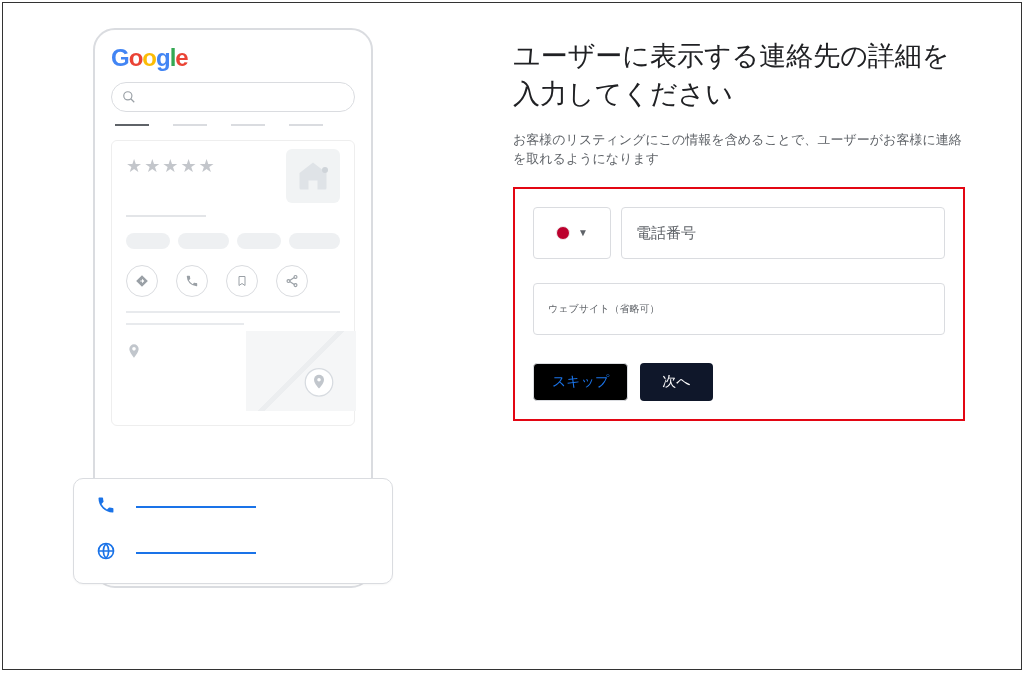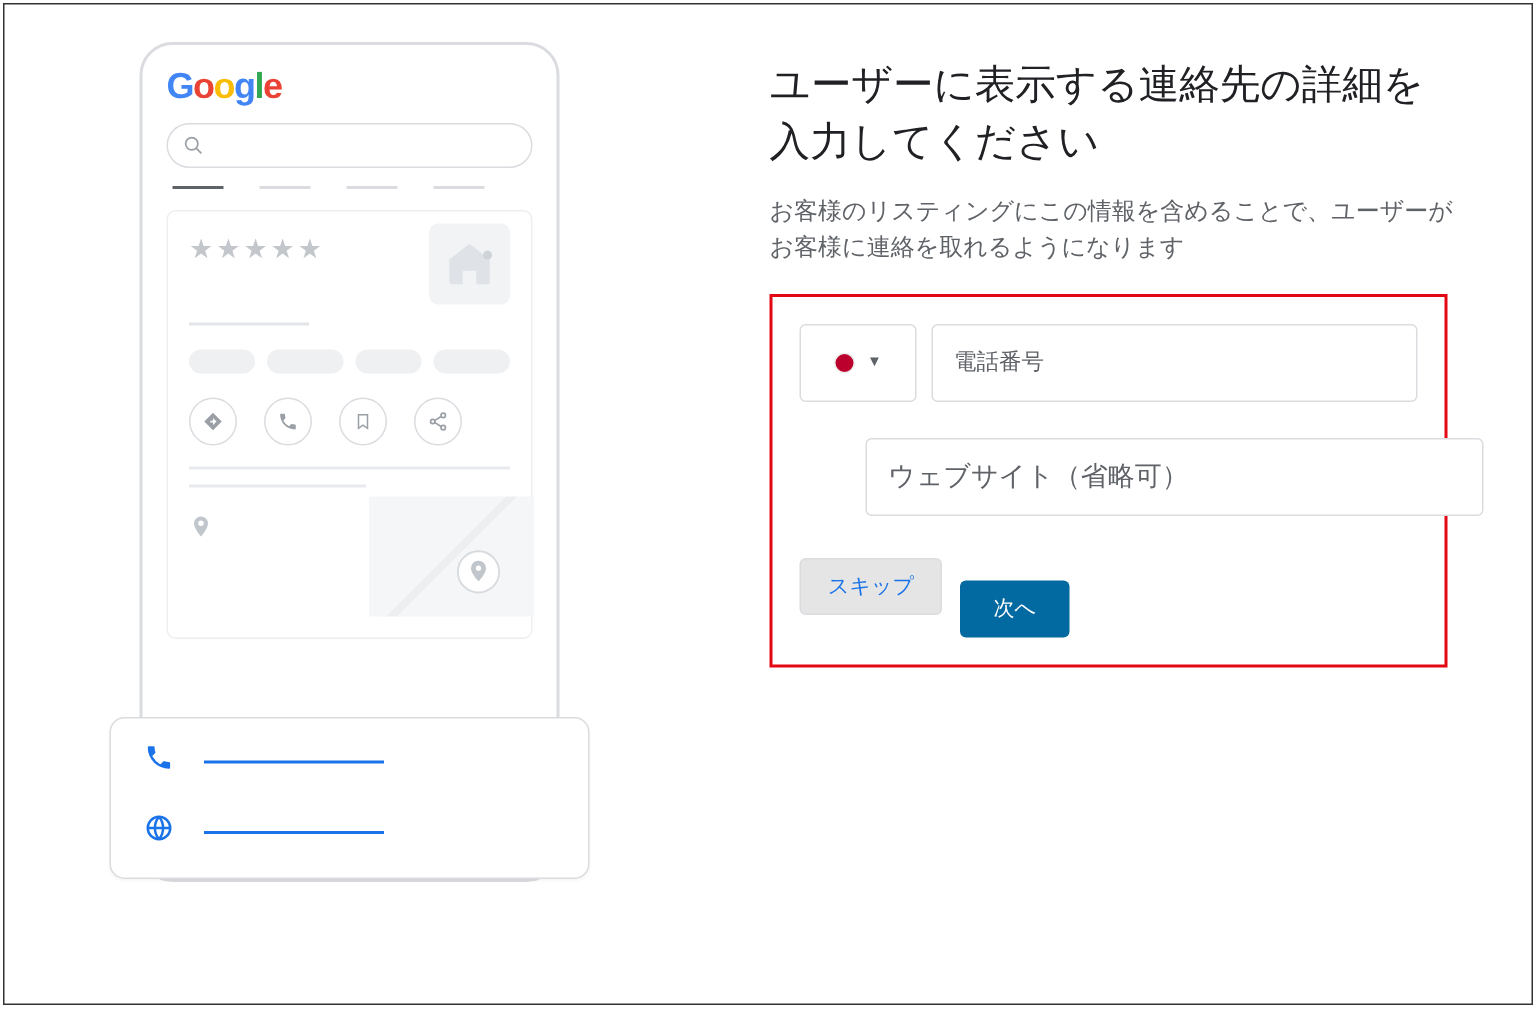--- a/index.html
+++ b/index.html
@@ -55,38 +55,38 @@
 .popup-row { display: flex; align-items: center; gap: 20px; margin-bottom: 22px; }
 .popup-row:last-child { margin-bottom: 6px; }
 .popup-line { height: 2px; background: #1a73e8; flex: 0 0 120px; }
 .popup-icon { color: #1a73e8; }
 
 .phone-footer { position: absolute; bottom: 4px; left: 16px; right: 16px; height: 10px; background: #c8dafc; border: 1px solid #b8ccee; border-top: none; border-radius: 0 0 8px 8px; }
 
 
 .right-panel { position: absolute; left: 510px; top: 35px; width: 460px; }
 .heading { font-size: 27px; line-height: 1.4; color: #202124; font-weight: 400; margin-bottom: 16px; }
-.subtext { font-size: 16px; color: #5f6368; line-height: 1.5; margin-bottom: 18px; }
+.subtext { font-size: 13px; color: #5f6368; line-height: 1.5; margin-bottom: 18px; }
 
 .highlight-box { border: 2px solid #e30613; padding: 18px; width: 452px; }
 
 .phone-row { display: flex; gap: 10px; margin-bottom: 24px; }
 .country-select { width: 78px; height: 52px; border: 1px solid #dadce0; border-radius: 4px; display: flex; align-items: center; justify-content: center; gap: 8px; cursor: pointer; }
 .flag-dot { width: 14px; height: 14px; background: #bc002d; border-radius: 50%; border: 1px solid #eee; }
 .country-select .arrow { color: #5f6368; font-size: 10px; }
 
 .text-input { flex: 1; height: 52px; border: 1px solid #dadce0; border-radius: 4px; padding: 4px 14px; font-size: 15px; color: #202124; outline: none; }
 .text-input::placeholder { color: #5f6368; }
 
-.website-input { width: 100%; height: 52px; border: 1px solid #dadce0; border-radius: 4px; padding: 0 14px; font-size: 18px; color: #6d28d9; outline: none; margin-bottom: 28px; margin-left: 44px; }
+.website-input { width: 100%; height: 52px; border: 1px solid #dadce0; border-radius: 4px; padding: 0 14px; font-size: 10px; color: #6d28d9; outline: none; margin-bottom: 28px; }
 .website-input::placeholder { color: #5f6368; }
 
 .button-row { display: flex; gap: 12px; }
-.btn-skip { height: 38px; padding: 0 18px; background: #e5e5e5; border: 1px solid #dadce0; border-radius: 4px; color: #1a73e8; font-size: 14px; cursor: pointer; }
-.btn-next { height: 38px; padding: 0 22px; background: #0369a1; border: none; border-radius: 4px; color: #fff; font-size: 14px; cursor: pointer; margin-top: 15px; }
+.btn-skip { height: 38px; padding: 0 18px; background: #000000; border: 1px solid #dadce0; border-radius: 4px; color: #1a73e8; font-size: 14px; cursor: pointer; }
+.btn-next { height: 38px; padding: 0 22px; background: #0f172a; border: none; border-radius: 4px; color: #fff; font-size: 14px; cursor: pointer; }
 </style>
 </head>
 <body>
 
 <div class="outer-frame">
 
   <div class="left-panel">
     <div class="phone">
       <div class="phone-side-btn"></div>
       <div class="google-logo">

